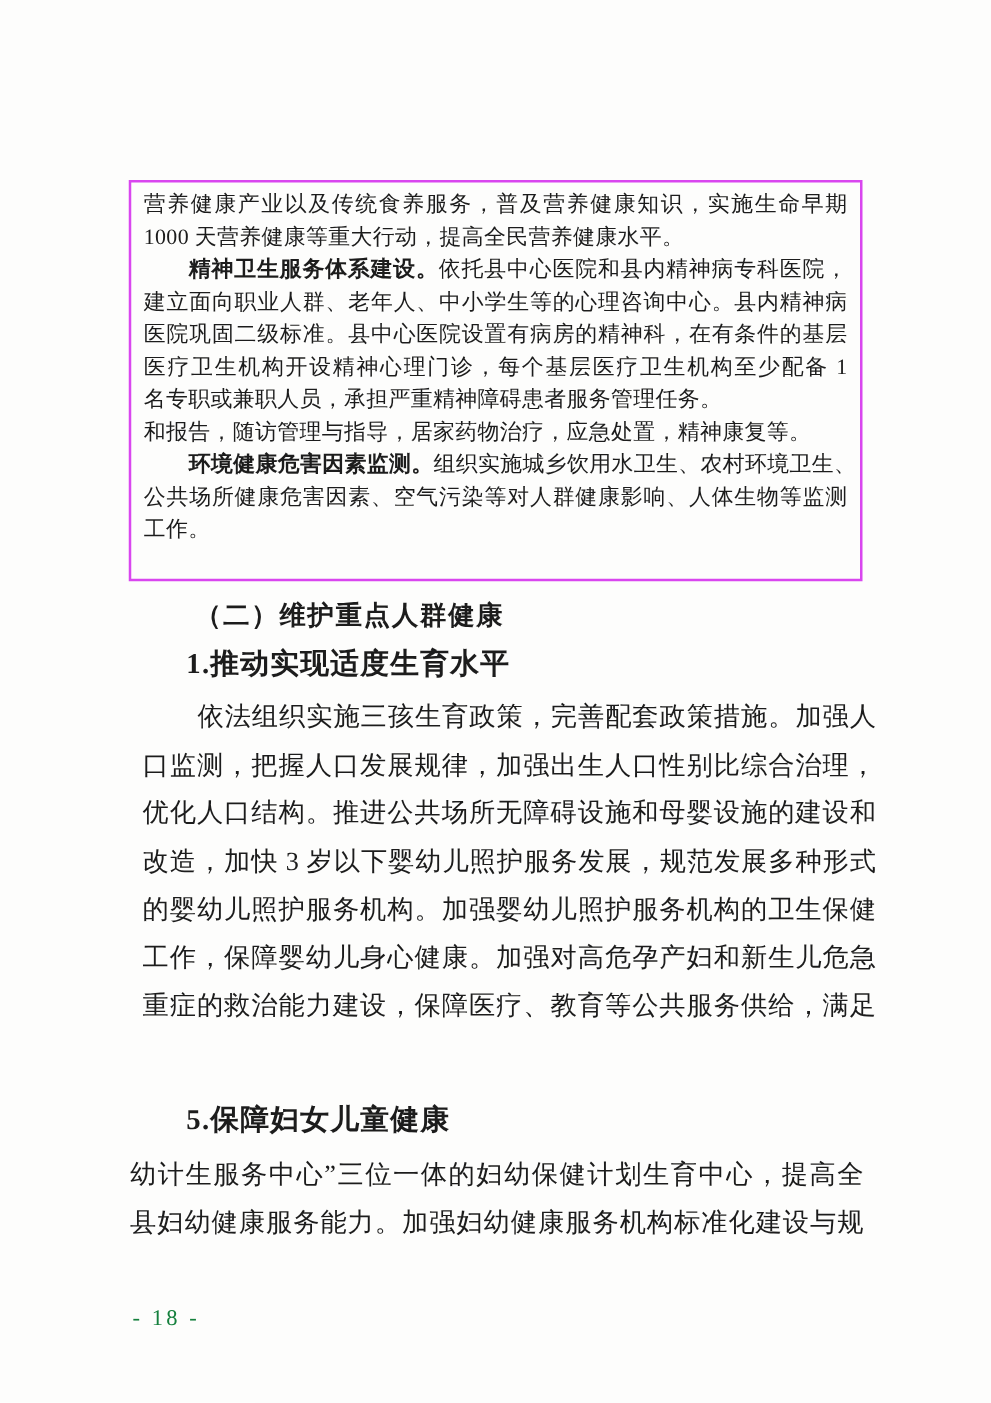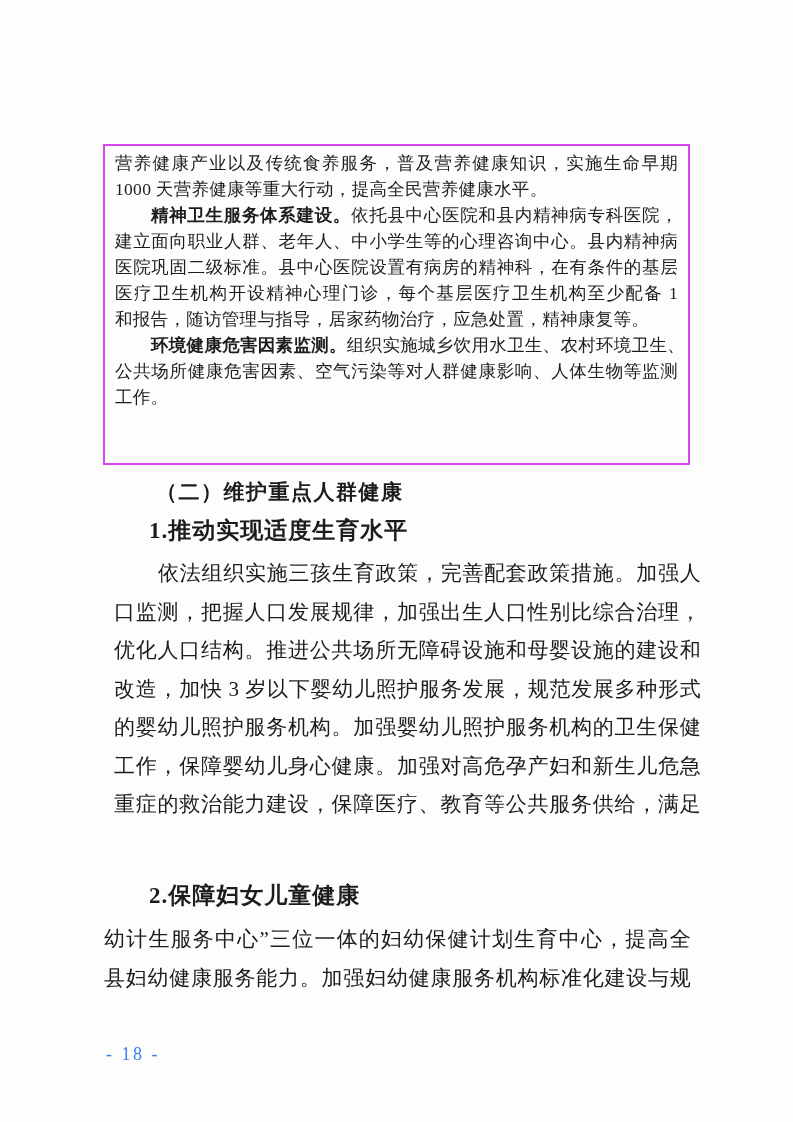--- a/index.html
+++ b/index.html
@@ -86,56 +86,57 @@
     text-align-last:justify;
     text-justify:inter-character;
   }
   .pline.ind2{ text-indent:44px; }
 
   .footer{
     position:absolute;
     left:106px; top:1044px;
     font-size:18px;
     letter-spacing:2.5px;
-    color:#3b82f6;
+    color:#15803d;
   }
 </style>
 </head>
 <body>
 
 <div class="page">
 
   <div class="textbox">
     <div class="bline fill"><span class="lead"></span><span>营养健康产业以及传统食养服务，普及营养健康知识，实施生命早期</span></div>
     <div class="bline"><span class="lead"></span><span>1000 天营养健康等重大行动，提高全民营养健康水平。</span></div>
     <div class="bline fill ind"><span class="lead">精神卫生服务体系建设。</span><span>依托县中心医院和县内精神病专科医院，</span></div>
     <div class="bline fill"><span class="lead"></span><span>建立面向职业人群、老年人、中小学生等的心理咨询中心。县内精神病</span></div>
     <div class="bline fill"><span class="lead"></span><span>医院巩固二级标准。县中心医院设置有病房的精神科，在有条件的基层</span></div>
     <div class="bline fill"><span class="lead"></span><span>医疗卫生机构开设精神心理门诊，每个基层医疗卫生机构至少配备 1</span></div>
+    <div class="bline"><span class="lead"></span><span>名专职或兼职人员，承担严重精神障碍患者服务管理任务。</span></div>
     <div class="bline"><span class="lead"></span><span>和报告，随访管理与指导，居家药物治疗，应急处置，精神康复等。</span></div>
     <div class="bline fill ind"><span class="lead">环境健康危害因素监测。</span><span>组织实施城乡饮用水卫生、农村环境卫生、</span></div>
     <div class="bline fill"><span class="lead"></span><span>公共场所健康危害因素、空气污染等对人群健康影响、人体生物等监测</span></div>
     <div class="bline"><span class="lead"></span><span>工作。</span></div>
   </div>
 
   <div class="h-sec">（二）维护重点人群健康</div>
 
   <div class="h-sub1">1.推动实现适度生育水平</div>
 
   <div class="para para1">
     <div class="pline fill ind2">依法组织实施三孩生育政策，完善配套政策措施。加强人</div>
     <div class="pline fill">口监测，把握人口发展规律，加强出生人口性别比综合治理，</div>
     <div class="pline fill">优化人口结构。推进公共场所无障碍设施和母婴设施的建设和</div>
     <div class="pline fill">改造，加快 3 岁以下婴幼儿照护服务发展，规范发展多种形式</div>
     <div class="pline fill">的婴幼儿照护服务机构。加强婴幼儿照护服务机构的卫生保健</div>
     <div class="pline fill">工作，保障婴幼儿身心健康。加强对高危孕产妇和新生儿危急</div>
     <div class="pline fill">重症的救治能力建设，保障医疗、教育等公共服务供给，满足</div>
   </div>
 
-  <div class="h-sub2">2.保障妇女儿童健康</div>
+  <div class="h-sub2">5.保障妇女儿童健康</div>
 
   <div class="para para2">
     <div class="pline fill">幼计生服务中心”三位一体的妇幼保健计划生育中心，提高全</div>
     <div class="pline fill">县妇幼健康服务能力。加强妇幼健康服务机构标准化建设与规</div>
   </div>
 
   <div class="footer">- 18 -</div>
 
 </div>
 

